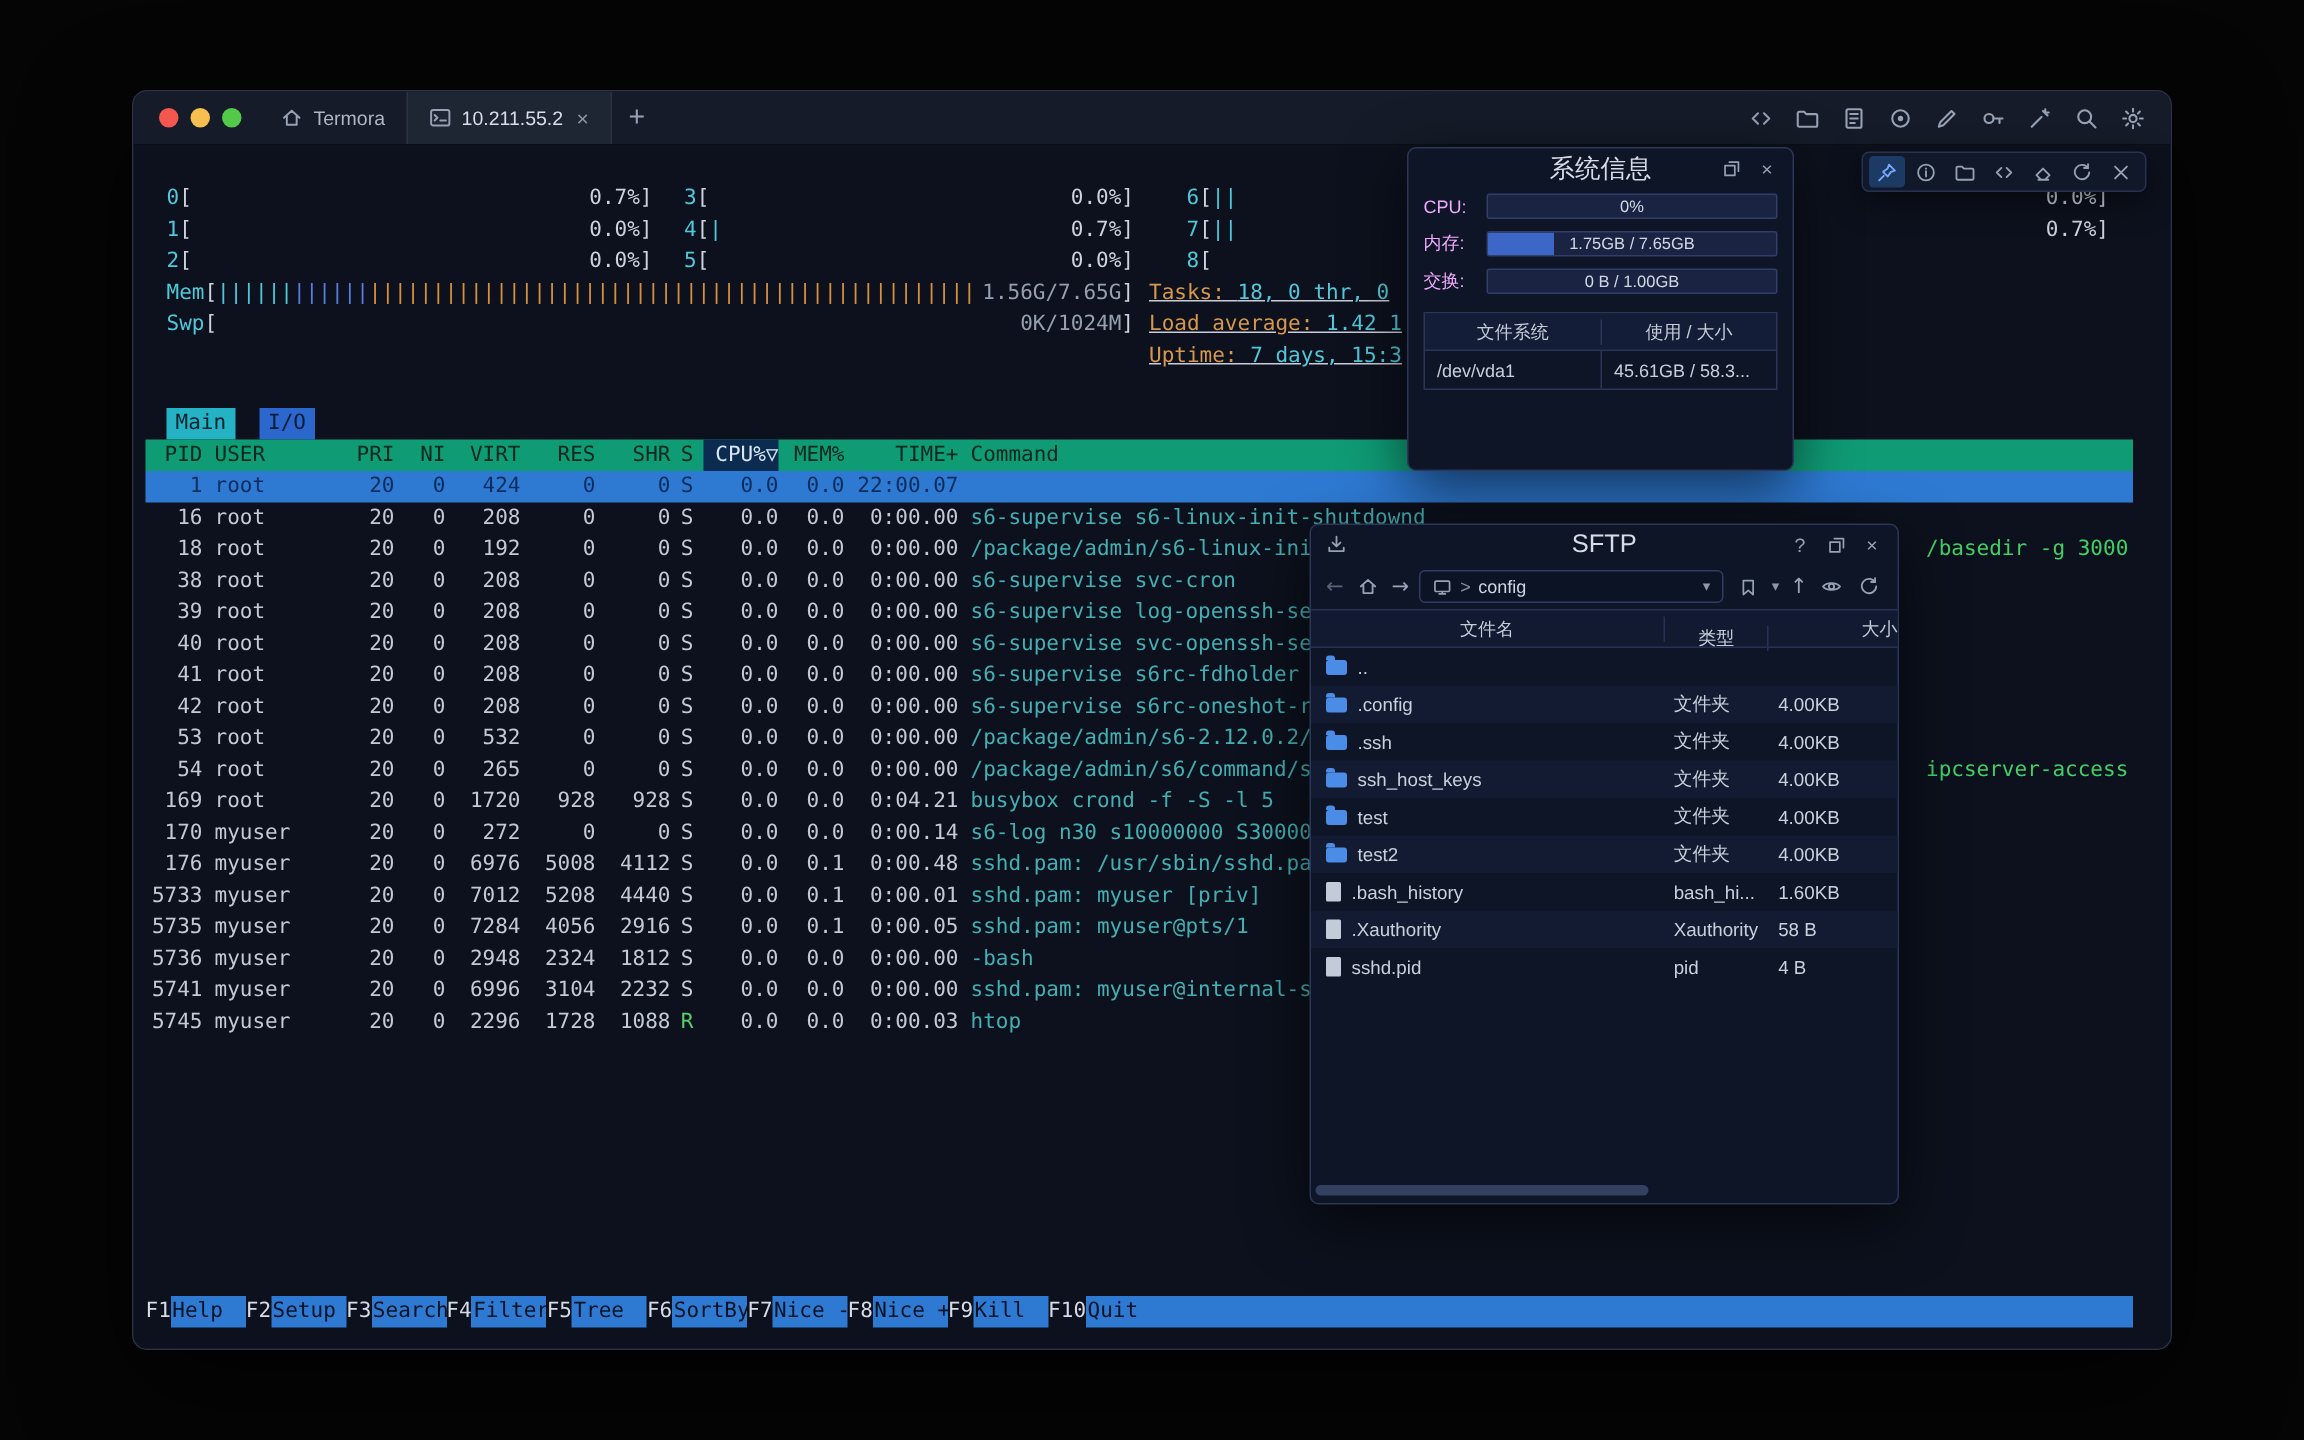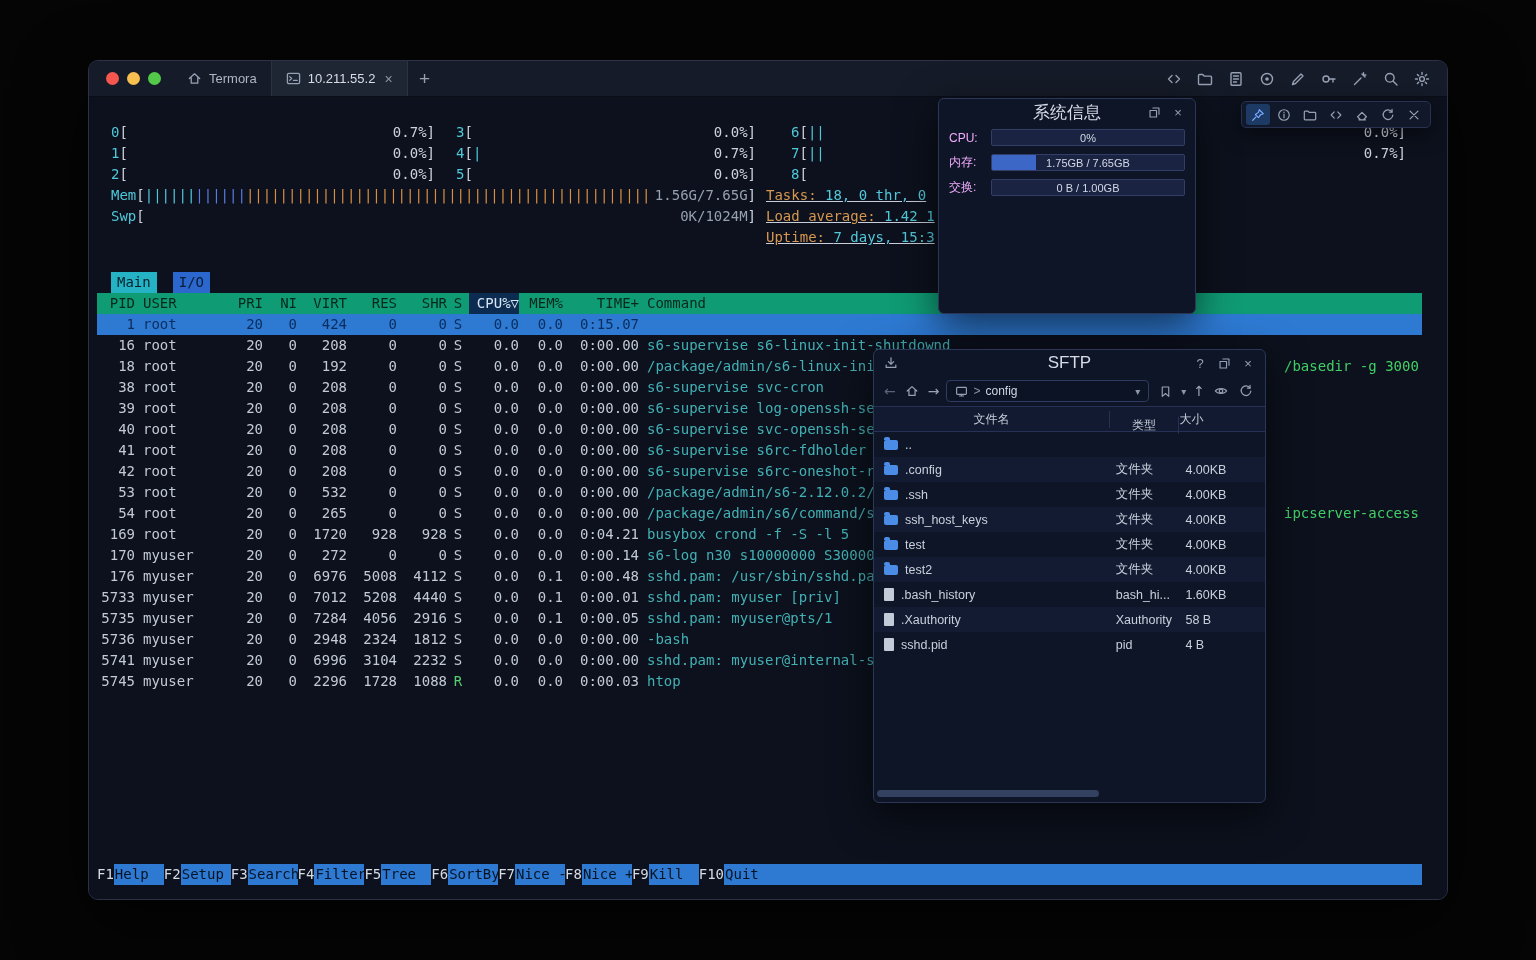--- a/index.html
+++ b/index.html
@@ -98,21 +98,21 @@
   .nav-txt { color:#9aa4b7; font-size:14px; font-family:"DejaVu Sans",sans-serif; }
   .nav-dim { color:#59627a; }
   .crumb { display:flex; align-items:center; gap:5px; height:22px; border:1px solid #2f3b63;
            border-radius:4px; background:#0c1324; padding:0 8px; flex:1; color:#cfd6e2; }
   .crumb-sep { color:#8d97ab; }
   .caret { color:#8d97ab; font-size:10px; }
   .sftp-grid-header { display:flex; height:26px; background:#121a31; border-top:1px solid #273155;
     border-bottom:1px solid #273155; align-items:center; color:#c6cdd9; }
   .gh-name { width:237px; text-align:center; border-right:1px solid #273155; }
   .gh-type { width:70px; text-align:center; border-right:1px solid #273155;margin-top:12px; }
-  .gh-size { width:86px; text-align:left; }
+  .gh-size { width:86px; text-align:right; }
   .f-row { display:flex; height:25px; align-items:center; font-size:12.5px; }
   .f-row:nth-child(even) { background:#131b32; }
   .f-name { width:237px; display:flex; gap:7px; padding-left:10px; align-items:center; }
   .f-type { width:70px; padding-left:6px; }
   .f-size { width:86px; padding-left:6px; }
   .ic-folder { width:14px; height:10px; background:#4a8ce6; border-radius:2px; position:relative; flex:0 0 auto; }
   .ic-folder::before { content:""; position:absolute; top:-3px; left:0; width:6px; height:3px;
     background:#4a8ce6; border-radius:2px 2px 0 0; }
   .ic-file { width:10px; height:13px; background:#c3cbd9; border-radius:1px; flex:0 0 auto; }
   .sftp-scroll { position:absolute; left:3px; right:3px; bottom:4px; height:8px; }
@@ -245,21 +245,21 @@
             <span class="c-pid">1</span>
             <span class="c-user">root</span>
             <span class="c-pri">20</span>
             <span class="c-ni">0</span>
             <span class="c-virt">424</span>
             <span class="c-res">0</span>
             <span class="c-shr">0</span>
             <span class="c-s">S</span>
             <span class="c-cpu">0.0</span>
             <span class="c-mem">0.0</span>
-            <span class="c-time">0:15.07</span>
+            <span class="c-time">22:00.07</span>
           </div>
           <div class="prow pgrid">
             <span class="c-pid">16</span>
             <span class="c-user">root</span>
             <span class="c-pri">20</span>
             <span class="c-ni">0</span>
             <span class="c-virt">208</span>
             <span class="c-res">0</span>
             <span class="c-shr">0</span>
             <span class="c-s">S</span>
@@ -549,20 +549,32 @@
           <span class="si-text">1.75GB / 7.65GB</span>
         </span>
       </div>
       <div class="si-row">
         <span class="si-label">交换:</span>
         <span class="si-bar">
           <span class="si-fill" id="swap-fill" style="width: 0%;"></span>
           <span class="si-text">0 B / 1.00GB</span>
         </span>
       </div>
+      <div class="fs-table">
+        <div class="fs-head">
+          <span class="fs-h1">文件系统</span>
+          <span class="fs-h2">使用 / 大小</span>
+        </div>
+        <div id="fs-rows">
+            <div class="fs-row">
+              <span class="fs-c1">/dev/vda1</span>
+              <span class="fs-c2">45.61GB / 58.3...</span>
+            </div>
+          </div>
+      </div>
     </div>
 
     <div class="panel sftp">
       <div class="p-title">
         <span class="pt-left">
           <span class="pt-icon">
               <svg class="icon-svg" width="14" height="14" viewBox="0 0 16 16">
                 <path d="M8 2 V9 M5 6.5 L8 9.5 L11 6.5 M2.5 10.5 V13 H13.5 V10.5"></path>
               </svg>
             </span>

